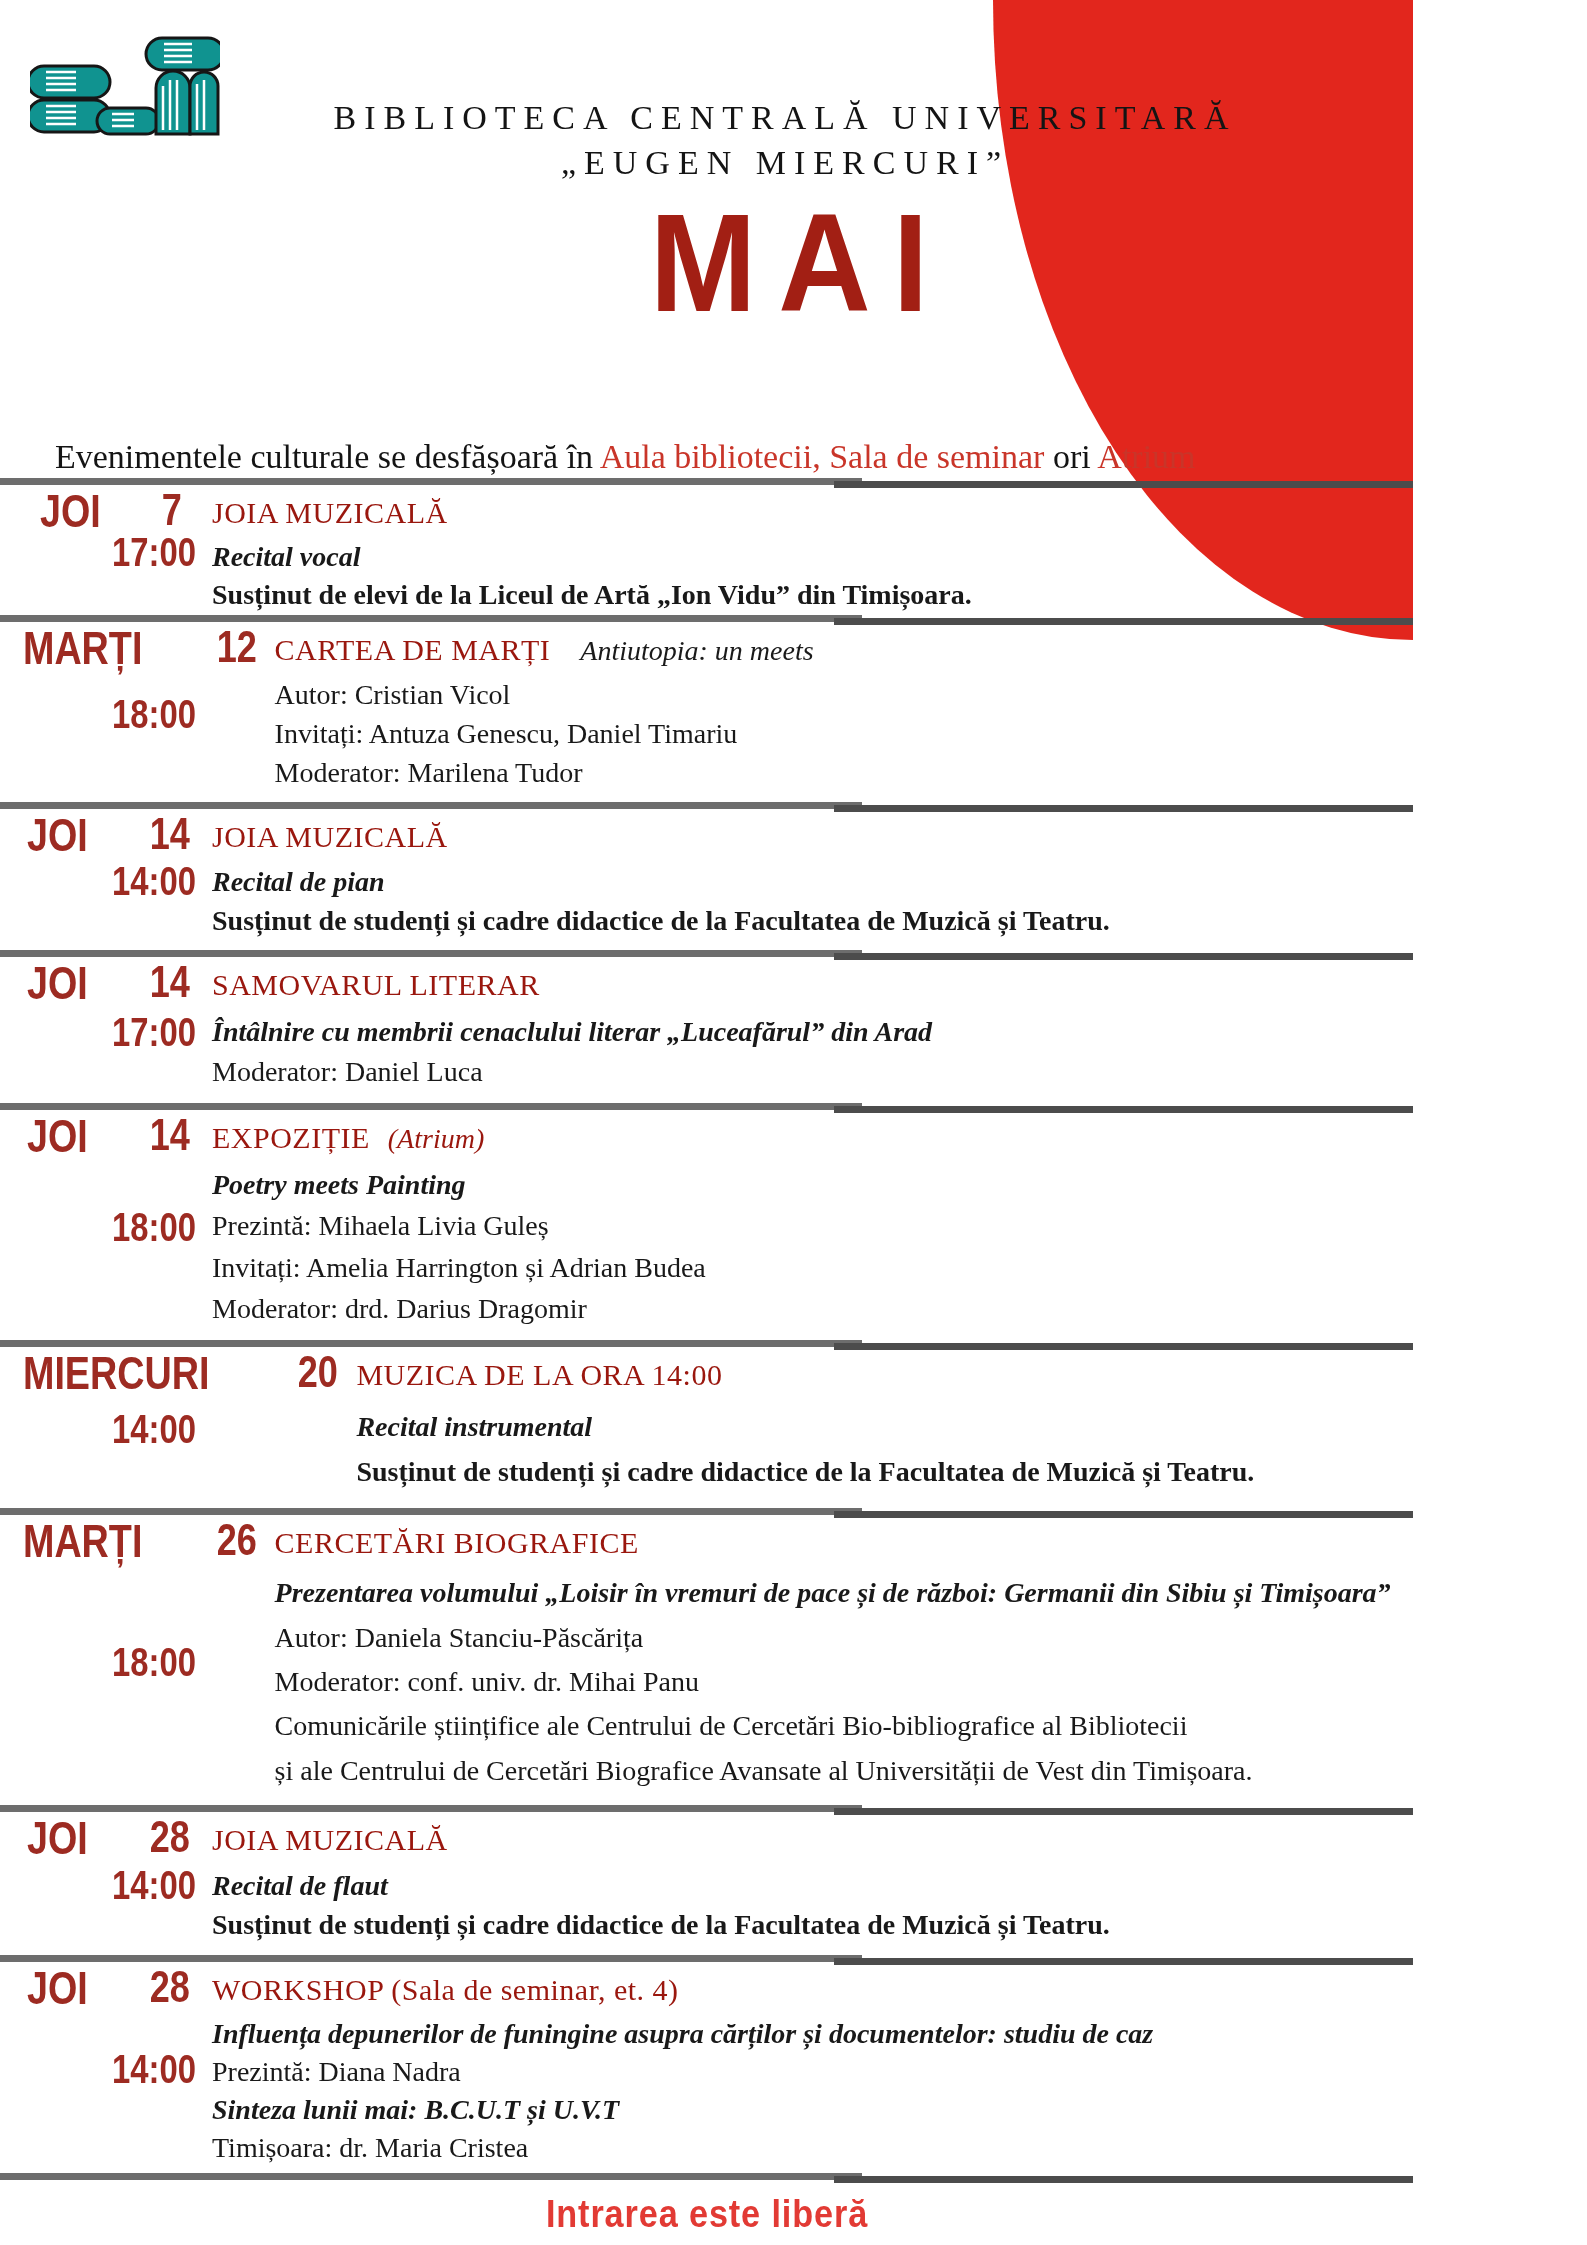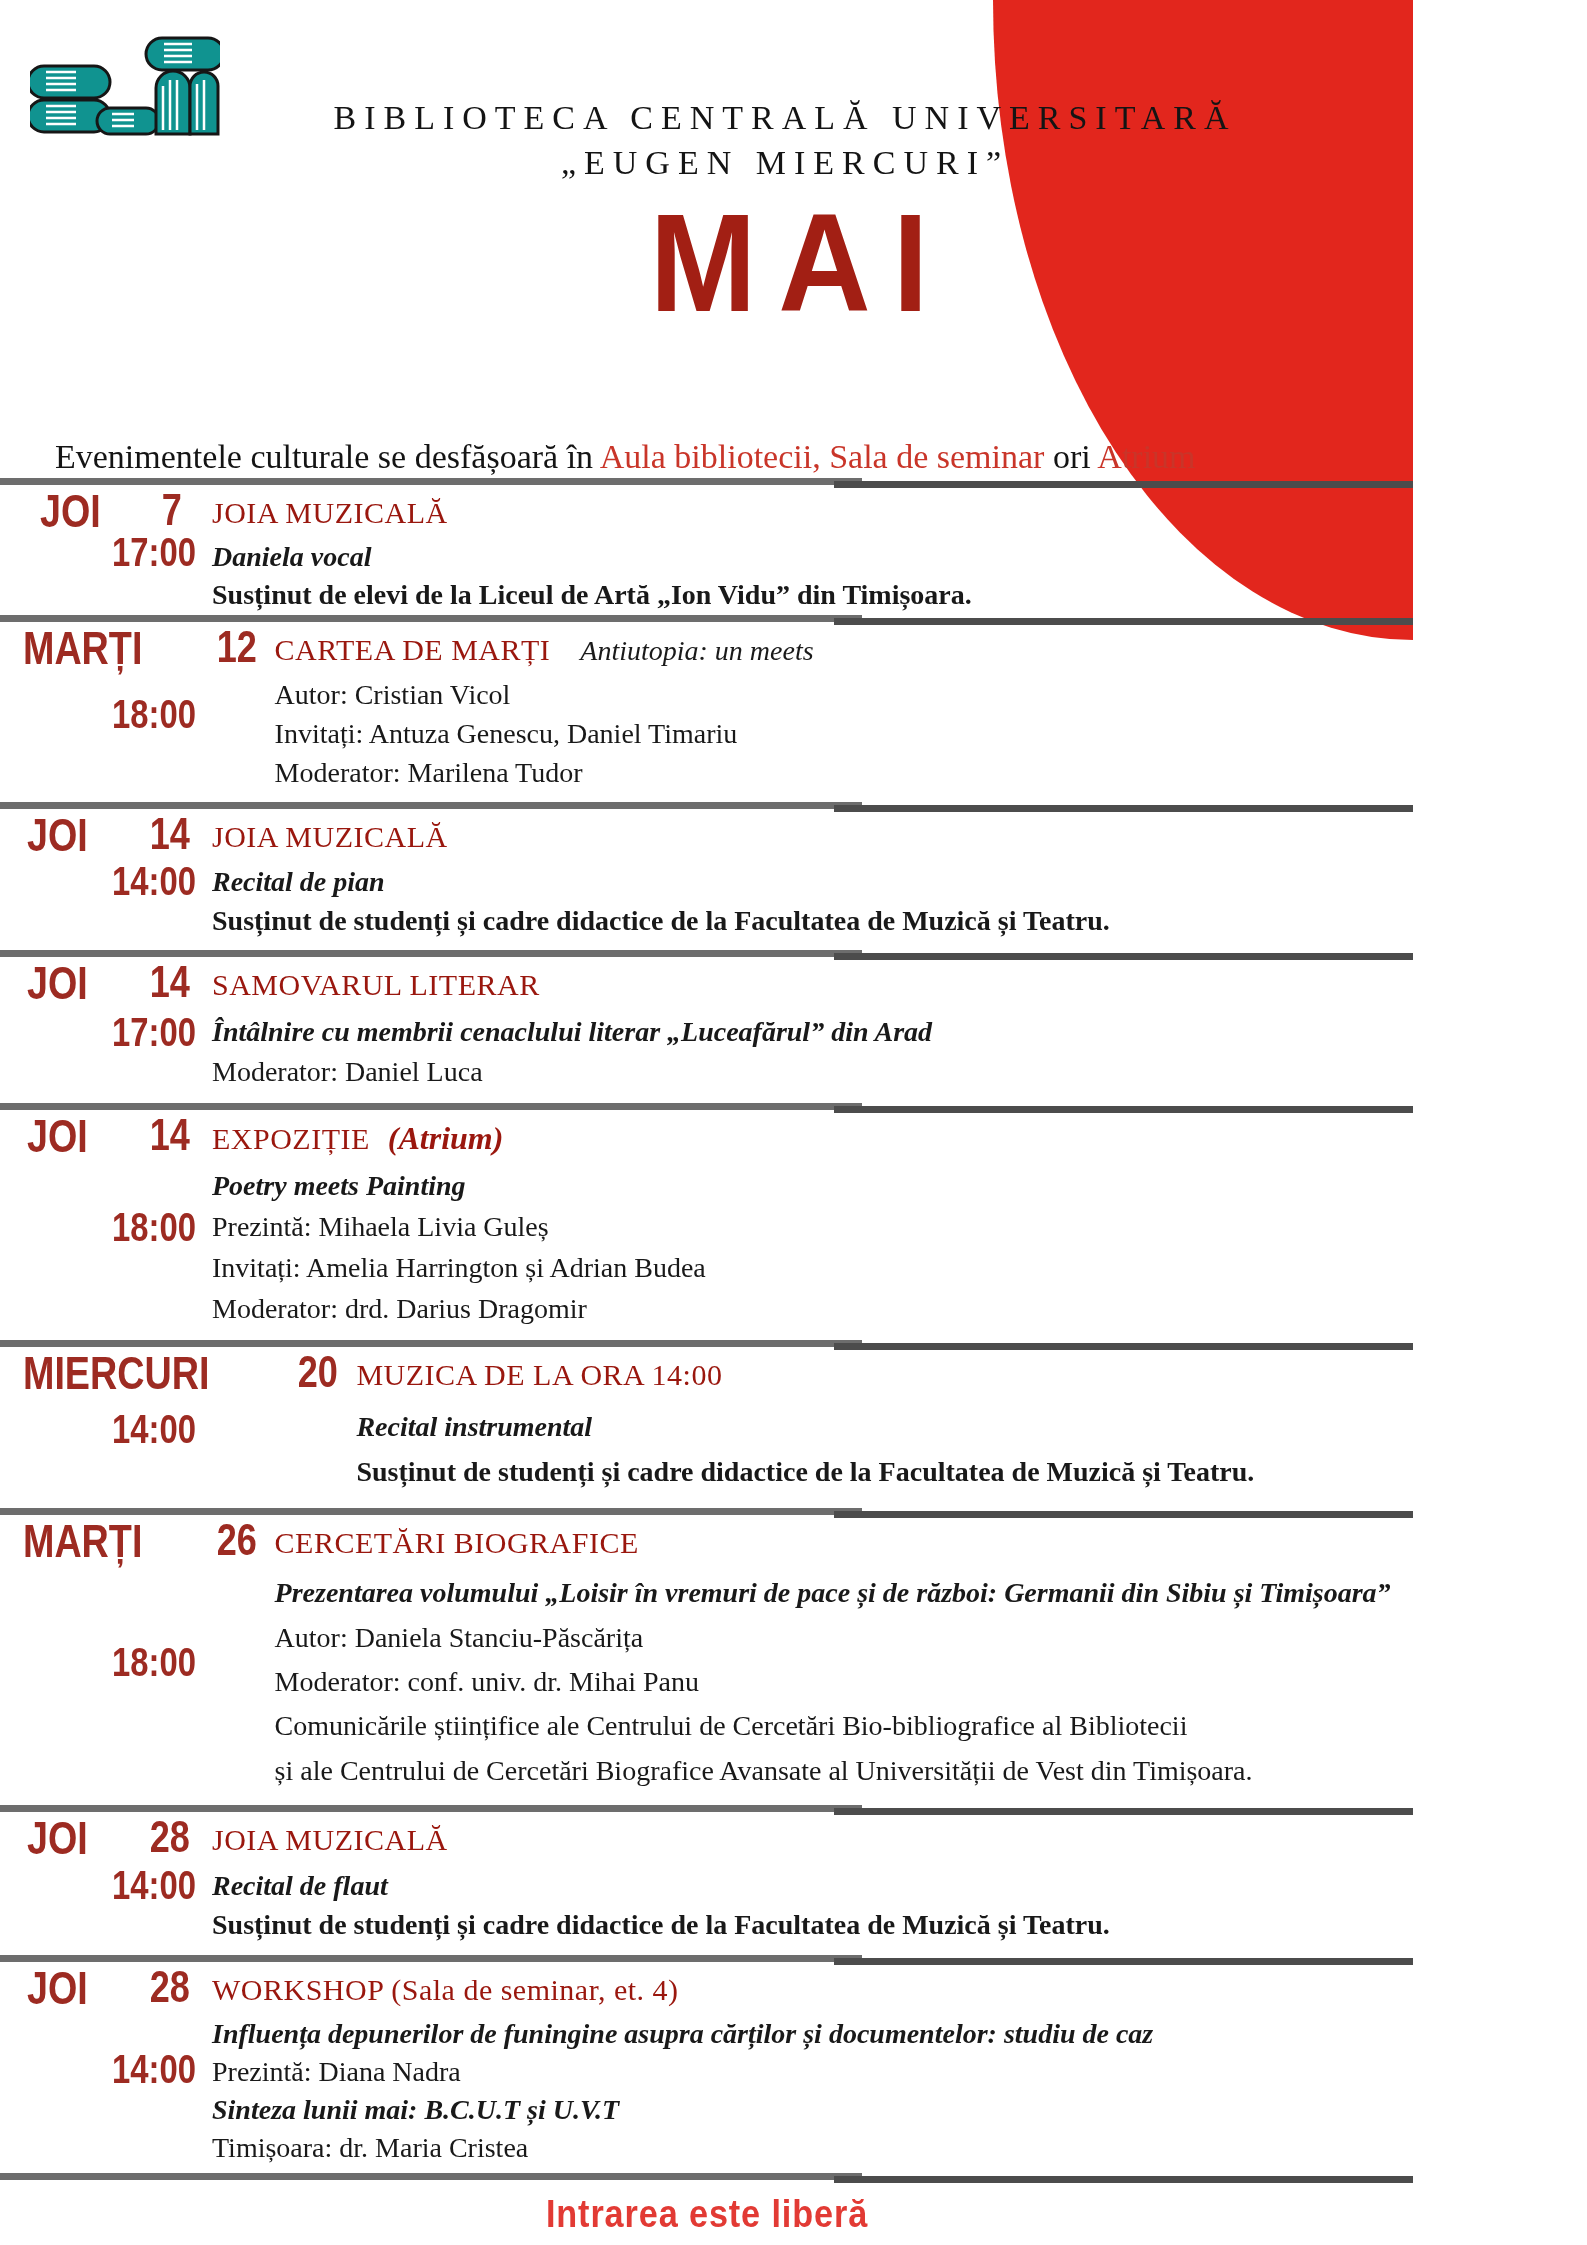--- a/index.html
+++ b/index.html
@@ -85,21 +85,21 @@
     flex:1;display:flex;flex-direction:column;
     justify-content:space-between;
     padding:5px 14px 9px 0;min-width:0;
   }
   .title-line{line-height:40px;white-space:nowrap;}
   .title{
     font-size:30px;color:#9a170e;letter-spacing:0.5px;
   }
   .suffix{margin-left:26px;}
   .suffix.italic-black{font-style:italic;font-size:28px;color:#1a1a1a;}
-  .suffix.italic-red{font-style:italic;font-weight:700;font-size:32px;color:#9a170e;margin-left:14px;}
+  .suffix.italic-red{font-style:italic;font-weight:400;font-size:28px;color:#9a170e;margin-left:14px;}
   .lines{flex:1;display:flex;flex-direction:column;justify-content:space-evenly;}
   .line{font-size:28px;line-height:38px;color:#191919;white-space:nowrap;}
   .line.italic{font-style:italic;font-weight:700;}
   .line.bold{font-weight:700;}
   .line.regular{font-weight:400;}
   
   footer{
     height:62px;display:flex;align-items:center;justify-content:center;
   }
   .footer-note{
@@ -155,21 +155,21 @@
         <div class="day">JOI</div>
         <div class="date">7</div>
         <div class="time">17:00</div>
       </div>
       <div class="what">
         <div class="title-line">
           <span class="title">JOIA MUZICALĂ</span>
           
         </div>
         <div class="lines">
-              <div class="line italic">Daniela vocal</div>
+              <div class="line italic">Recital vocal</div>
               <div class="line bold">Susținut de elevi de la Liceul de Artă „Ion Vidu” din Timișoara.</div>
             </div>
       </div>
     </div>
     <div class="sep"></div>
   </section>
 
   <section class="row">
     <div class="row-body">
       <div class="when">

